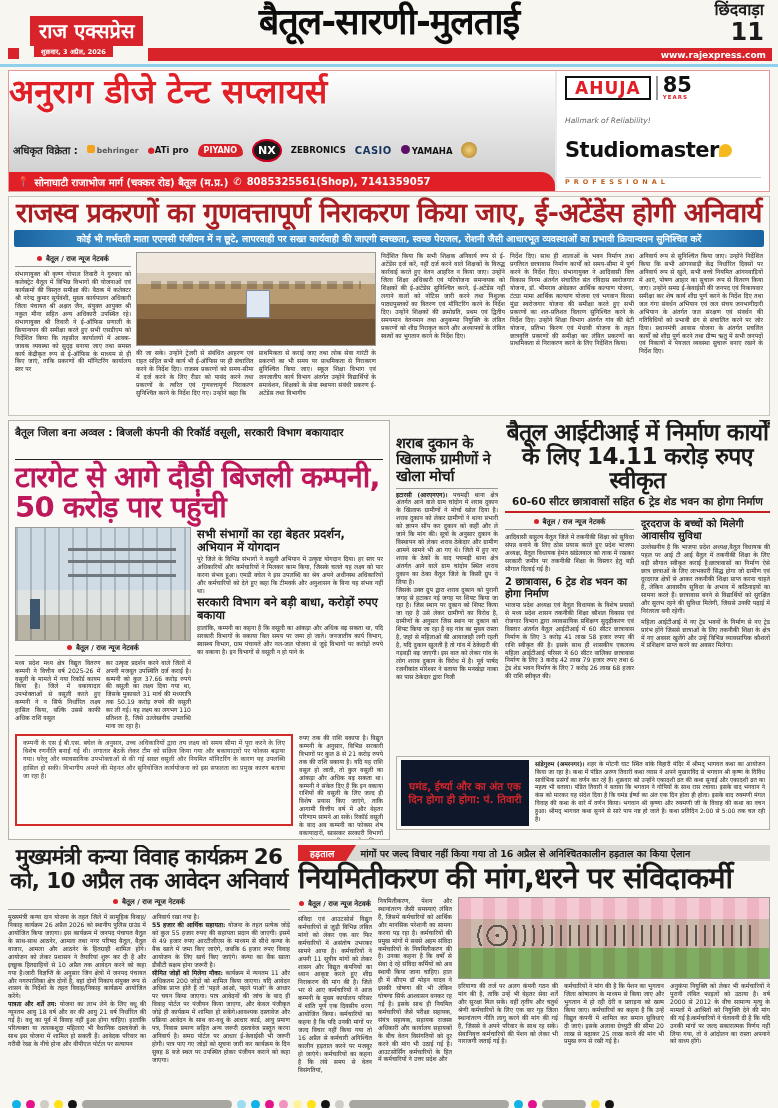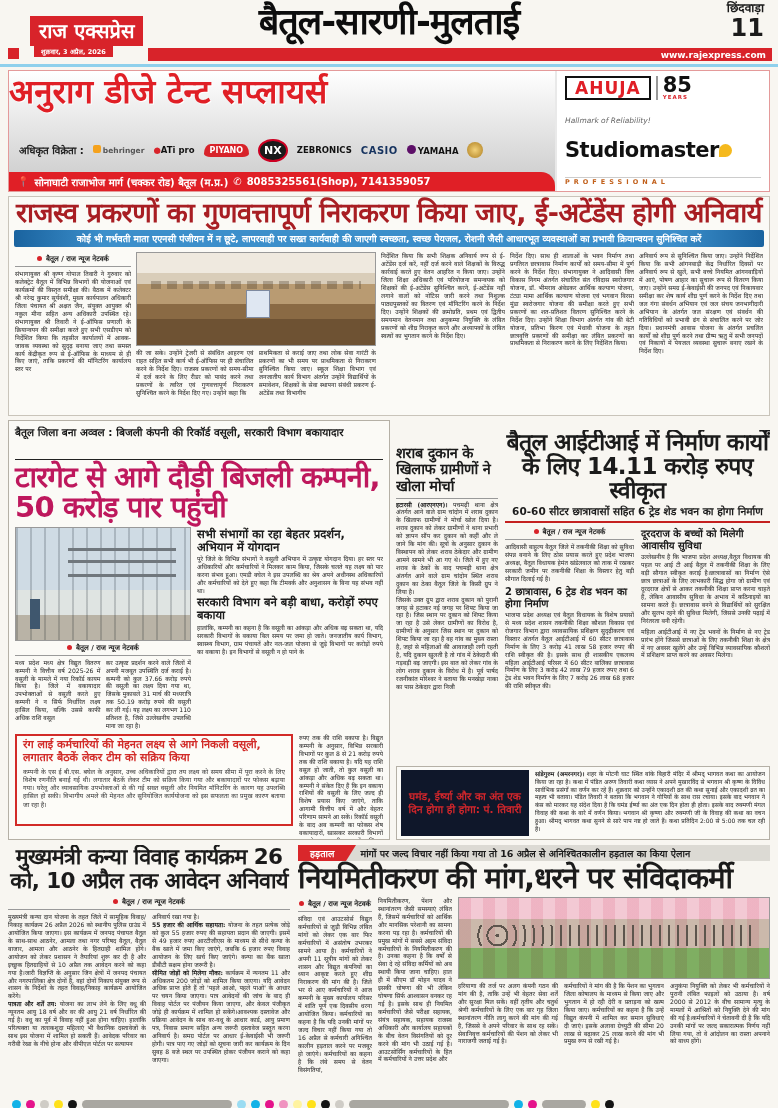--- a/index.html
+++ b/index.html
@@ -7,34 +7,34 @@
         font-family:"DejaVu Sans","Liberation Sans",sans-serif;color:#1b1b1b;overflow:hidden;}
   
   .masthead{height:64px;position:relative;}
   .edition{position:absolute;left:0;right:0;top:0;text-align:center;font-size:36px;font-weight:800;
            letter-spacing:-1px;color:#0d0d0d;line-height:1.2;margin:0;}
   .logo-box{position:absolute;left:30px;top:16px;background:#d8232a;color:#fff;font-size:20px;
             font-weight:800;padding:1px 9px 2px;}
   .date-box{position:absolute;left:34px;top:46px;background:#d8232a;color:#fff;font-size:6.5px;
             font-weight:bold;padding:1px 7px;}
   .mh-right{position:absolute;right:14px;top:2px;text-align:right;line-height:1;}
-  .city{font-size:12px;font-weight:800;}
+  .city{font-size:16px;font-weight:800;}
   .pageno{font-size:24px;font-weight:800;margin-top:2px;}
   .mh-sq{position:absolute;left:8px;top:48px;width:11px;height:11px;background:#d8232a;}
   .mh-bar{position:absolute;left:148px;right:6px;top:48px;height:13px;background:#d8232a;
           display:flex;justify-content:flex-end;align-items:center;padding:0 6px;}
   .mh-bar span{color:#fff;font-size:9px;font-weight:bold;}
   .blue-rule{height:3px;background:#8fd0ec;}
   
   .ad{margin:3px 8px 0;height:120px;border:1px solid #e49a9a;background:linear-gradient(#ffffff,#d9d9d9 70%,#c9c9c9);
       display:flex;overflow:hidden;}
   .ad-left{flex:1;display:flex;flex-direction:column;}
   .ad-title{color:#e01f26;font-size:33px;font-weight:800;line-height:1.15;margin:2px 0 16px;
             text-shadow:1px 1px 0 #fff;}
-  .brand-row{display:flex;align-items:center;gap:9px;padding:4px 10px 2px;flex:1;}
+  .brand-row{display:flex;align-items:center;gap:9px;padding:4px 4px 2px;flex:1;}
   .dealer{font-size:10px;font-weight:800;color:#222;}
   .chip{font-weight:800;white-space:nowrap;}
   .b-behr{color:#555;font-size:7.5px;}
   .b-behr i{display:inline-block;width:8px;height:8px;background:#f5a21d;border-radius:2px;margin-right:2px;font-style:normal;}
   .b-ati{color:#111;font-size:8.5px;}
   .b-ati em{color:#d8232a;font-style:normal;}
   .b-piy{background:#d8232a;color:#fff;font-size:8px;padding:2px 6px;border-radius:8px 8px 8px 8px/12px 12px 4px 4px;}
   .b-nx{background:#1a1a1a;color:#fff;font-size:11px;padding:3px 4px;border-radius:50%;border:2px solid #c02;}
   .b-zeb{color:#111;font-size:8.5px;}
   .b-cas{color:#16335f;font-size:10px;letter-spacing:.5px;}
@@ -96,21 +96,21 @@
       box-shadow:0 12px 0 #70777d,0 26px 0 #70777d;}
   .pl-cols{display:flex;gap:5px;}
   .pl-cols .col{flex:1;}
   .power-right{flex:1;}
   .psub{font-size:11.5px;font-weight:800;line-height:1.12;margin:1px 0 2px;}
   .power-r2{display:flex;gap:6px;margin-top:4px;}
   .redbox{width:262px;flex:0 0 auto;border:2px solid #d22b28;padding:3px 6px;background:#fdfcf8;overflow:hidden;height:82px;}
   .redbox h4{color:#d22b28;font-size:11px;font-weight:800;line-height:1.18;margin:0 0 3px;}
   .redbox .col{font-size:6.3px;color:#3a3a3a;}
   .p-col3{flex:1;}
-  .mid-right{flex:1;display:flex;flex-direction:column;gap:0;overflow:hidden;justify-content:flex-end;}
+  .mid-right{flex:1;display:flex;flex-direction:column;gap:0;overflow:hidden;}
   .mr-top{display:flex;gap:7px;height:336px;overflow:hidden;}
   .liquor{width:102px;flex:0 0 auto;overflow:hidden;}
   .liq-head{font-size:14.5px;font-weight:800;line-height:1.15;letter-spacing:-.3px;border-bottom:1px solid #999;
             padding-bottom:3px;margin-bottom:2px;}
   .dateline{font-weight:800;}
   .iti{flex:1;overflow:hidden;}
   .iti-head{font-size:23px;font-weight:800;text-align:center;line-height:1.05;letter-spacing:-.6px;margin:0;}
   .iti-sub{font-size:10.5px;font-weight:800;text-align:center;border-bottom:2px solid #c4201f;
            padding:2px 0 3px;margin-bottom:2px;}
   .iti-cols{display:flex;gap:7px;}
@@ -250,21 +250,20 @@
         </div>
         <div class="power-right">
           <div class="psub">सभी संभागों का रहा बेहतर प्रदर्शन, अभियान में योगदान</div>
           <div class="col">पूरे जिले के विभिन्न संभागों ने वसूली अभियान में उत्कृष्ट योगदान दिया। हर स्तर पर अधिकारियों और कर्मचारियों ने मिलकर काम किया, जिसके चलते यह लक्ष्य को पार करना संभव हुआ। एमडी बघेल ने इस उपलब्धि का श्रेय अपने अधीनस्थ अधिकारियों और कर्मचारियों को देते हुए कहा कि टीमवर्क और अनुशासन के बिना यह संभव नहीं था।</div>
           <div class="psub">सरकारी विभाग बने बड़ी बाधा, करोड़ों रुपए बकाया</div>
           <div class="col">हालांकि, कम्पनी का कहना है कि वसूली का आंकड़ा और अधिक बढ़ सकता था, यदि सरकारी विभागों के बकाया बिल समय पर जमा हो जाते। जनजातीय कार्य विभाग, स्वास्थ्य विभाग, ग्राम पंचायतें और नल-जल योजना से जुड़े विभागों पर करोड़ों रुपये का बकाया है। इन विभागों से वसूली न हो पाने के</div>
         </div>
       </div>
       <div class="power-r2">
         <div class="redbox">
-          <h4>रंग लाई कर्मचारियों की मेहनत लक्ष्य से आगे निकली वसूली, लगातार बैठकें लेकर टीम को सक्रिय किया</h4>
           <div class="col">कम्पनी के एस ई बी.एस. बघेल के अनुसार, उच्च अधिकारियों द्वारा तय लक्ष्य को समय सीमा में पूरा करने के लिए विशेष रणनीति बनाई गई थी। लगातार बैठकें लेकर टीम को सक्रिय किया गया और बकायादारों पर फोकस बढ़ाया गया। घरेलू और व्यावसायिक उपभोक्ताओं से की गई सख्त वसूली और नियमित मॉनिटरिंग के कारण यह उपलब्धि हासिल हो सकी। विभागीय अमले की मेहनत और सुनियोजित कार्ययोजना को इस सफलता का प्रमुख कारण बताया जा रहा है।</div>
         </div>
         <div class="p-col3 col">रुपए तक की राशि बकाया है। विद्युत कम्पनी के अनुसार, विभिन्न सरकारी विभागों पर कुल 8 से 21 करोड़ रुपये तक की राशि बकाया है। यदि यह राशि वसूल हो जाती, तो कुल वसूली का आंकड़ा और अधिक बढ़ सकता था। कम्पनी ने संकेत दिए हैं कि इन बकाया राशियों की वसूली के लिए जल्द ही विशेष प्रयास किए जाएंगे, ताकि आगामी वित्तीय वर्ष में और बेहतर परिणाम सामने आ सकें। रिकॉर्ड वसूली के बाद अब कम्पनी का फोकस शेष बकायादारों, खासकर सरकारी विभागों पर रहेगा। आगामी समय में अभियान को और तेज करने की तैयारी है।</div>
       </div>
     </article>
 
     <div class="mid-right">
       <div class="mr-top">
 
         <article class="liquor">

